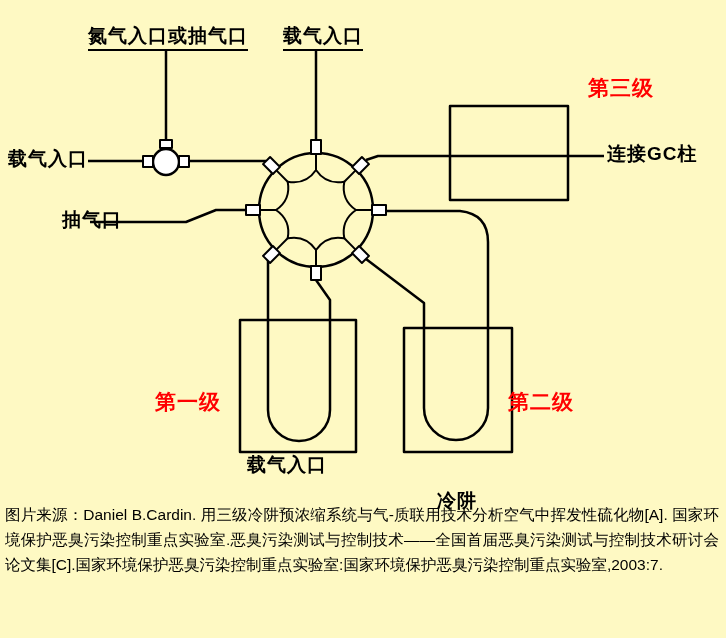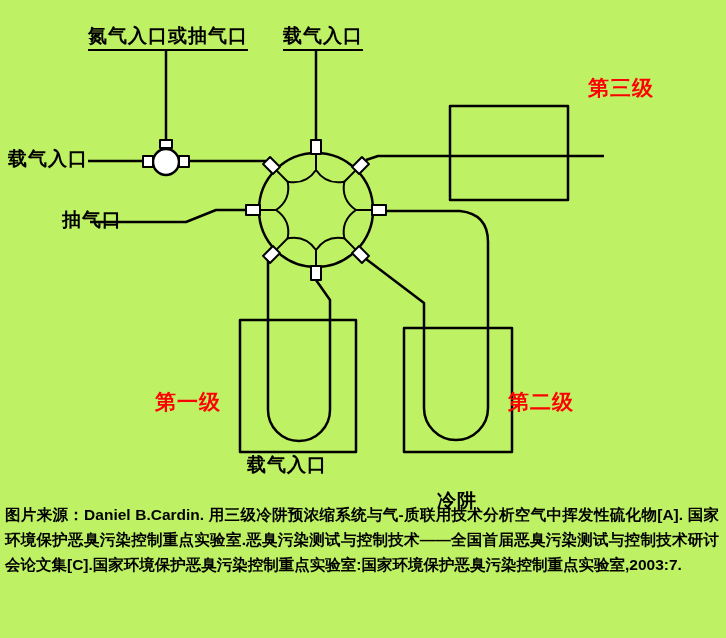--- a/index.html
+++ b/index.html
@@ -1,23 +1,23 @@
 <!DOCTYPE html>
 <html><head>
 <meta charset="utf-8">
 <style>
   html,body{margin:0;padding:0;background:#fff;}
-  #stage{position:relative;width:726px;height:638px;background:#bef264;overflow:hidden;
+  #stage{position:relative;width:726px;height:638px;background:#fef9c3;overflow:hidden;
          font-family:"Liberation Sans","DejaVu Sans",sans-serif;color:#000;}
   #diagram-svg{position:absolute;left:0;top:0;}
   .dlabel{position:absolute;font-weight:700;font-size:19px;letter-spacing:1px;
           white-space:nowrap;line-height:1.1;}
   .underlined{border-bottom:2px solid #000;padding-bottom:2px;}
   .stage-label{position:absolute;font-weight:700;font-size:21px;letter-spacing:1px;white-space:nowrap;}
-  #caption{position:absolute;left:5px;top:502px;width:714px;font-weight:700;
+  #caption{position:absolute;left:5px;top:502px;width:714px;font-weight:400;
            font-size:15.5px;line-height:1.62;text-align:justify;color:#000;}
 </style>
 </head>
 <body>
 
 <div id="stage">
 
   <svg id="diagram-svg" width="726" height="498" viewBox="0 0 726 498">
     <g fill="none" stroke="#000" stroke-width="2.5" stroke-linejoin="round">
 
@@ -87,20 +87,21 @@
 
   <div class="dlabel underlined" style="left:283px;top:26px;">载气入口</div>
 
   <div class="dlabel" style="left:8px;top:149px;">载气入口</div>
 
   <div class="dlabel" style="left:30px;top:210px;margin-left:32px;">抽气口</div>
 
 
   <div class="stage-label" style="left: 588px; top: 74px; color: rgb(255, 0, 0);">第三级</div>
 
+  <div class="dlabel" style="left:607px;top:144px;">连接GC柱</div>
 
   <div class="stage-label" style="left: 155px; top: 388px; color: rgb(255, 0, 0);">第一级</div>
 
   <div class="stage-label" style="left: 508px; top: 388px; color: rgb(255, 0, 0);">第二级</div>
 
   <div class="dlabel" style="left:247px;top:455px;">载气入口</div>
 
   <div class="dlabel" style="left:437px;top:455px;margin-top:36px;">冷阱</div>
 
   <div id="caption">图片来源：Daniel B.Cardin. 用三级冷阱预浓缩系统与气-质联用技术分析空气中挥发性硫化物[A]. 国家环境保护恶臭污染控制重点实验室.恶臭污染测试与控制技术——全国首届恶臭污染测试与控制技术研讨会论文集[C].国家环境保护恶臭污染控制重点实验室:国家环境保护恶臭污染控制重点实验室,2003:7.</div>

